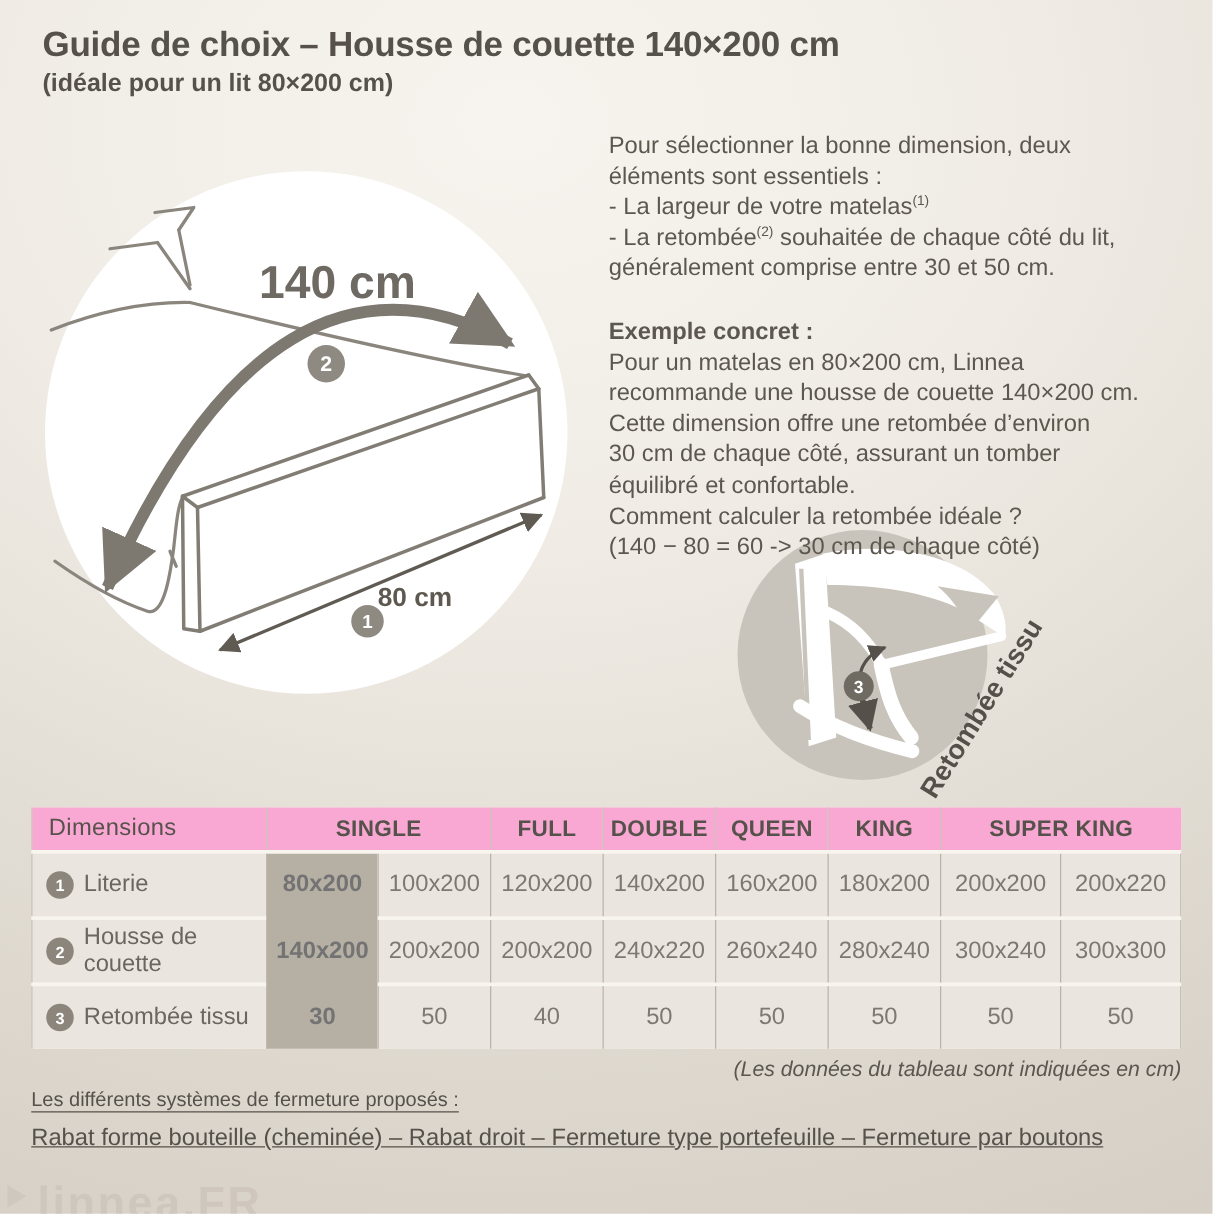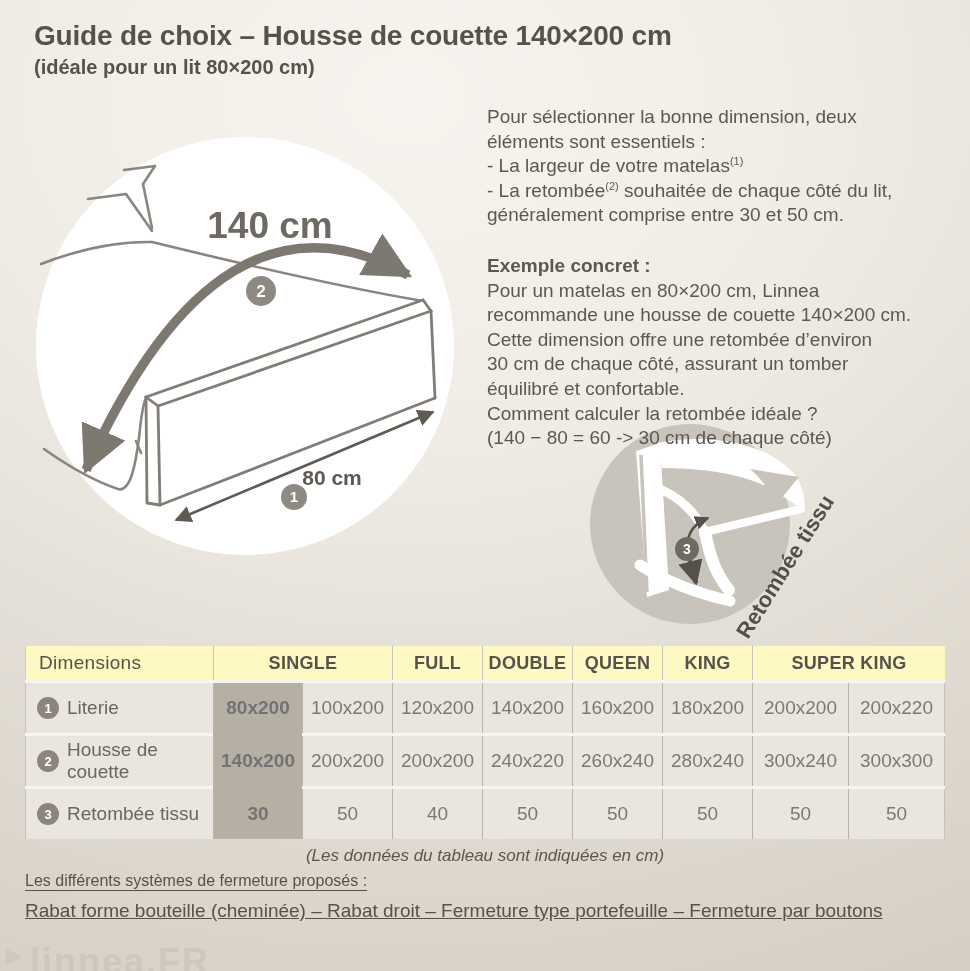--- a/index.html
+++ b/index.html
@@ -18,30 +18,30 @@
   .intro{top:105px;}
   .example{top:222px;margin-top:32px;}
   .bold{font-weight:700;}
   .textcol sup{font-size:11px;line-height:0;}
 
   
   .dims-table{left:25px;top:646px;width:920px;background:#f8f5ee;}
   .tgrid{position:relative;display:grid;grid-template-columns:188px 89px 90px 90px 90px 90px 90px 96px 97px;grid-template-rows:34px 50px 50px 50px;row-gap:3px;}
   .hl-band{position:absolute;left:188px;top:37px;width:89px;height:calc(100% - 37px);background:#b6afa4;z-index:0;}
   .th,.td{position:relative;z-index:1;display:flex;align-items:center;justify-content:center;}
-  .th{background:#fef9c3;color:#56524b;font-size:18px;font-weight:600;letter-spacing:0.3px;border-left:1px solid #c9c3ba;}
+  .th{background:#f9a8d4;color:#56524b;font-size:18px;font-weight:600;letter-spacing:0.3px;border-left:1px solid #c9c3ba;}
   .th.first{justify-content:flex-start;padding-left:13px;border-left:1px solid #d0cac0;font-weight:400;font-size:19px;}
   .th.span2{grid-column:span 2;}
   .td{background:#eae6df;font-size:19px;color:#7d7870;border-left:1px solid #b9b3a9;}
   .td.label{justify-content:flex-start;padding-left:11px;color:#6b665e;border-left:1px solid #c6c0b6;}
   .td.last{border-right:1px solid #c6c0b6;}
   .td.hl{background:transparent;color:#737373;font-weight:700;}
   .badge{width:22px;height:22px;border-radius:50%;background:#8b857b;color:#fff;font-size:13px;font-weight:700;display:inline-flex;align-items:center;justify-content:center;margin-right:8px;flex:0 0 auto;}
 
-  .note{left:25px;top:846px;width:920px;text-align:center;font-size:17px;font-style:italic;color:#5b564f;}
+  .note{left:25px;top:846px;width:920px;text-align:right;font-size:17px;font-style:italic;color:#5b564f;}
   .closures-h{left:25px;top:872px;font-size:16px;color:#56524b;text-decoration:underline;text-underline-offset:4px;}
   .closures-l{left:25px;top:900px;font-size:19px;color:#56524b;text-decoration:underline;}
 
   .wm-text{left:30px;top:941px;font-size:36px;font-weight:700;letter-spacing:2px;color:#c8c1b6;opacity:0.62;}
   .wm-tri{left:6px;top:948px;width:0;height:0;border-left:15px solid #c8c1b6;border-top:9px solid transparent;border-bottom:9px solid transparent;opacity:0.55;}
 </style>
 </head>
 <body>
 
 <div class="page">

